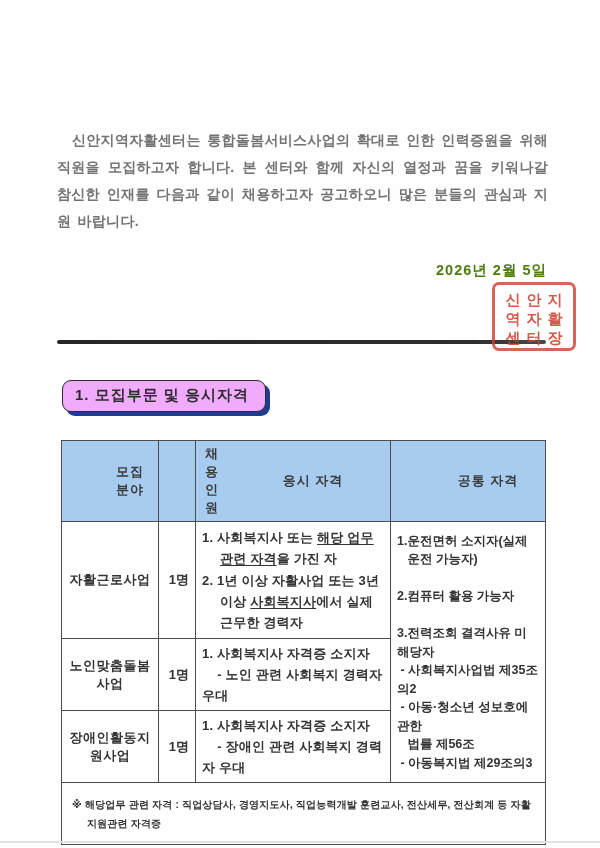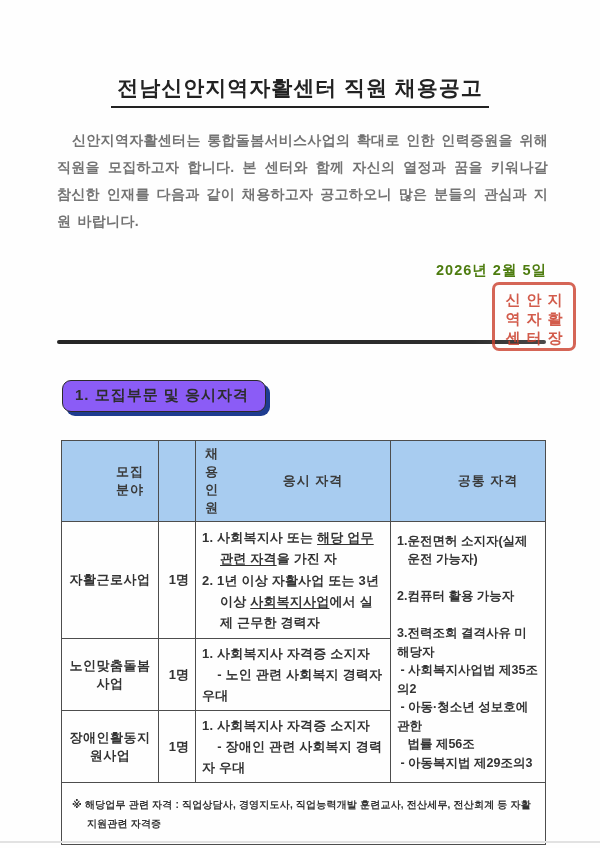--- a/index.html
+++ b/index.html
@@ -46,21 +46,21 @@
   .divider{
     position:absolute;top:340px;left:57px;width:489px;height:4px;z-index:1;
     background:linear-gradient(to right,#262626 0%,#2e2e2e 85%,#4a4a4a 100%);
     border-radius:2px;
   }
   
   .section-box{
     position:absolute;top:380px;left:62px;
     border:1.6px solid #2b2b2b;border-radius:9px;
     box-shadow:4px 4px 0 #1e3c90;
-    background:#8b5cf6;
+    background:#f0abfc;
     padding:5px 16px 6px 12px;
     font-size:15px;font-weight:700;letter-spacing:1px;color:#2c2c2c;
     z-index:2;
   }
   
   table.rec{
     position:absolute;top:440px;left:61px;width:484px;
     border-collapse:collapse;table-layout:fixed;
     font-size:13px;color:#333;
   }
@@ -87,23 +87,20 @@
   .em{font-weight:700;text-decoration:underline;text-underline-offset:2px;}
   .note{font-size:10px;line-height:19px;letter-spacing:.2px;margin:1px 0;}
   
   .scanline{position:absolute;top:841px;left:0;width:600px;height:2px;background:#e2e2e2;}
 </style>
 </head>
 <body>
 
 <div class="page">
 
-  <div class="title-wrap">
-    <span class="doc-title">전남신안지역자활센터 직원 채용공고</span>
-  </div>
 
   <div class="intro">신안지역자활센터는 통합돌봄서비스사업의 확대로 인한 인력증원을 위해 직원을 모집하고자 합니다. 본 센터와 함께 자신의 열정과 꿈을 키워나갈 참신한 인재를 다음과 같이 채용하고자 공고하오니 많은 분들의 관심과 지원 바랍니다.</div>
 
   <div class="date-line">2026년 2월 5일</div>
 
 
   <div class="stamp">
     <div class="stamp-row">신안지</div>
     <div class="stamp-row">역자활</div>
     <div class="stamp-row">센터장</div>
@@ -128,21 +125,21 @@
         <th>응시 자격</th>
         <th>공통 자격</th>
       </tr>
     </thead>
     <tbody>
       <tr class="r1">
         <td class="field">자활근로사업</td>
         <td class="count">1명</td>
         <td class="qual">
           <div class="qitem"><span>1. 사회복지사 또는 </span><span class="em">해당 업무 관련 자격</span><span>을 가진 자</span></div>
-          <div class="qitem"><span>2. 1년 이상 자활사업 또는 3년 이상 </span><span class="em">사회복지사업</span><span>에서 실제 근무한 경력자</span></div>
+          <div class="qitem"><span>2. 1년 이상 자활사업 또는 3년 이상 </span><span class="em">사회복지사</span><span>에서 실제 근무한 경력자</span></div>
         </td>
         <td class="common pre" rowspan="3">1.운전면허 소지자(실제
    운전 가능자)
 
 2.컴퓨터 활용 가능자
 
 3.전력조회 결격사유 미해당자
  - 사회복지사업법 제35조의2
  - 아동·청소년 성보호에 관한
    법률 제56조

